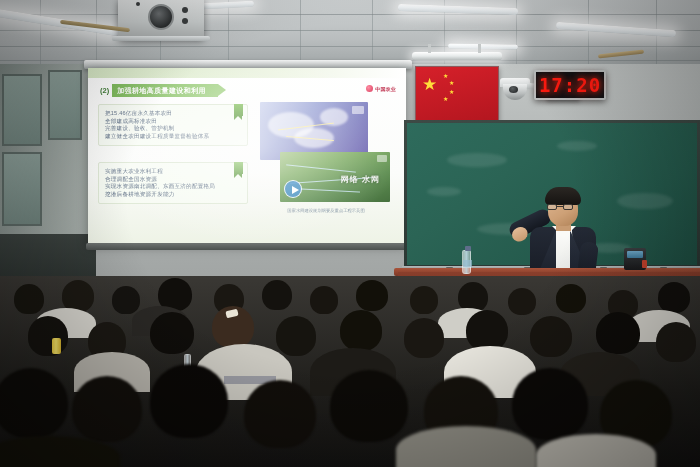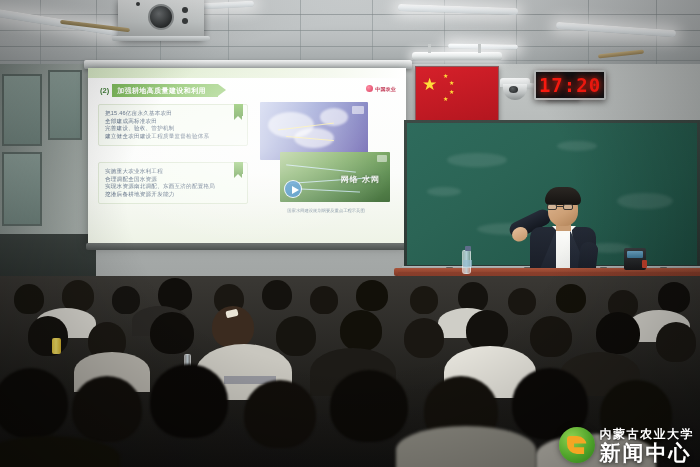--- a/index.html
+++ b/index.html
@@ -469,21 +469,14 @@
     <div class="head" style="left:512px; top:92px; width:76px; height:72px; background:#0b0907; filter:blur(1.2px);"></div>
     <div class="head" style="left:600px; top:104px; width:72px; height:68px; background:#121009; filter:blur(1.3px);"></div>
 
     <div class="shoulder" style="left:396px; top:150px; width:140px; height:48px; background:#8d8b82; filter:blur(1.4px);"></div>
     <div class="shoulder" style="left:536px; top:158px; width:120px; height:42px; background:#bcb9b0; filter:blur(1.5px);"></div>
     <div class="shoulder" style="left:-20px; top:160px; width:140px; height:44px; background:#141209; filter:blur(1.6px);"></div>
   </div>
 
   <div class="vignette"></div>
 
-  <div class="wm">
-    <div class="wm-logo"></div>
-    <div class="wm-text">
-      <span class="wm-l1">内蒙古农业大学</span>
-      <span class="wm-l2">新闻中心</span>
-    </div>
-  </div>
 
 </div>
 
 </body></html>

